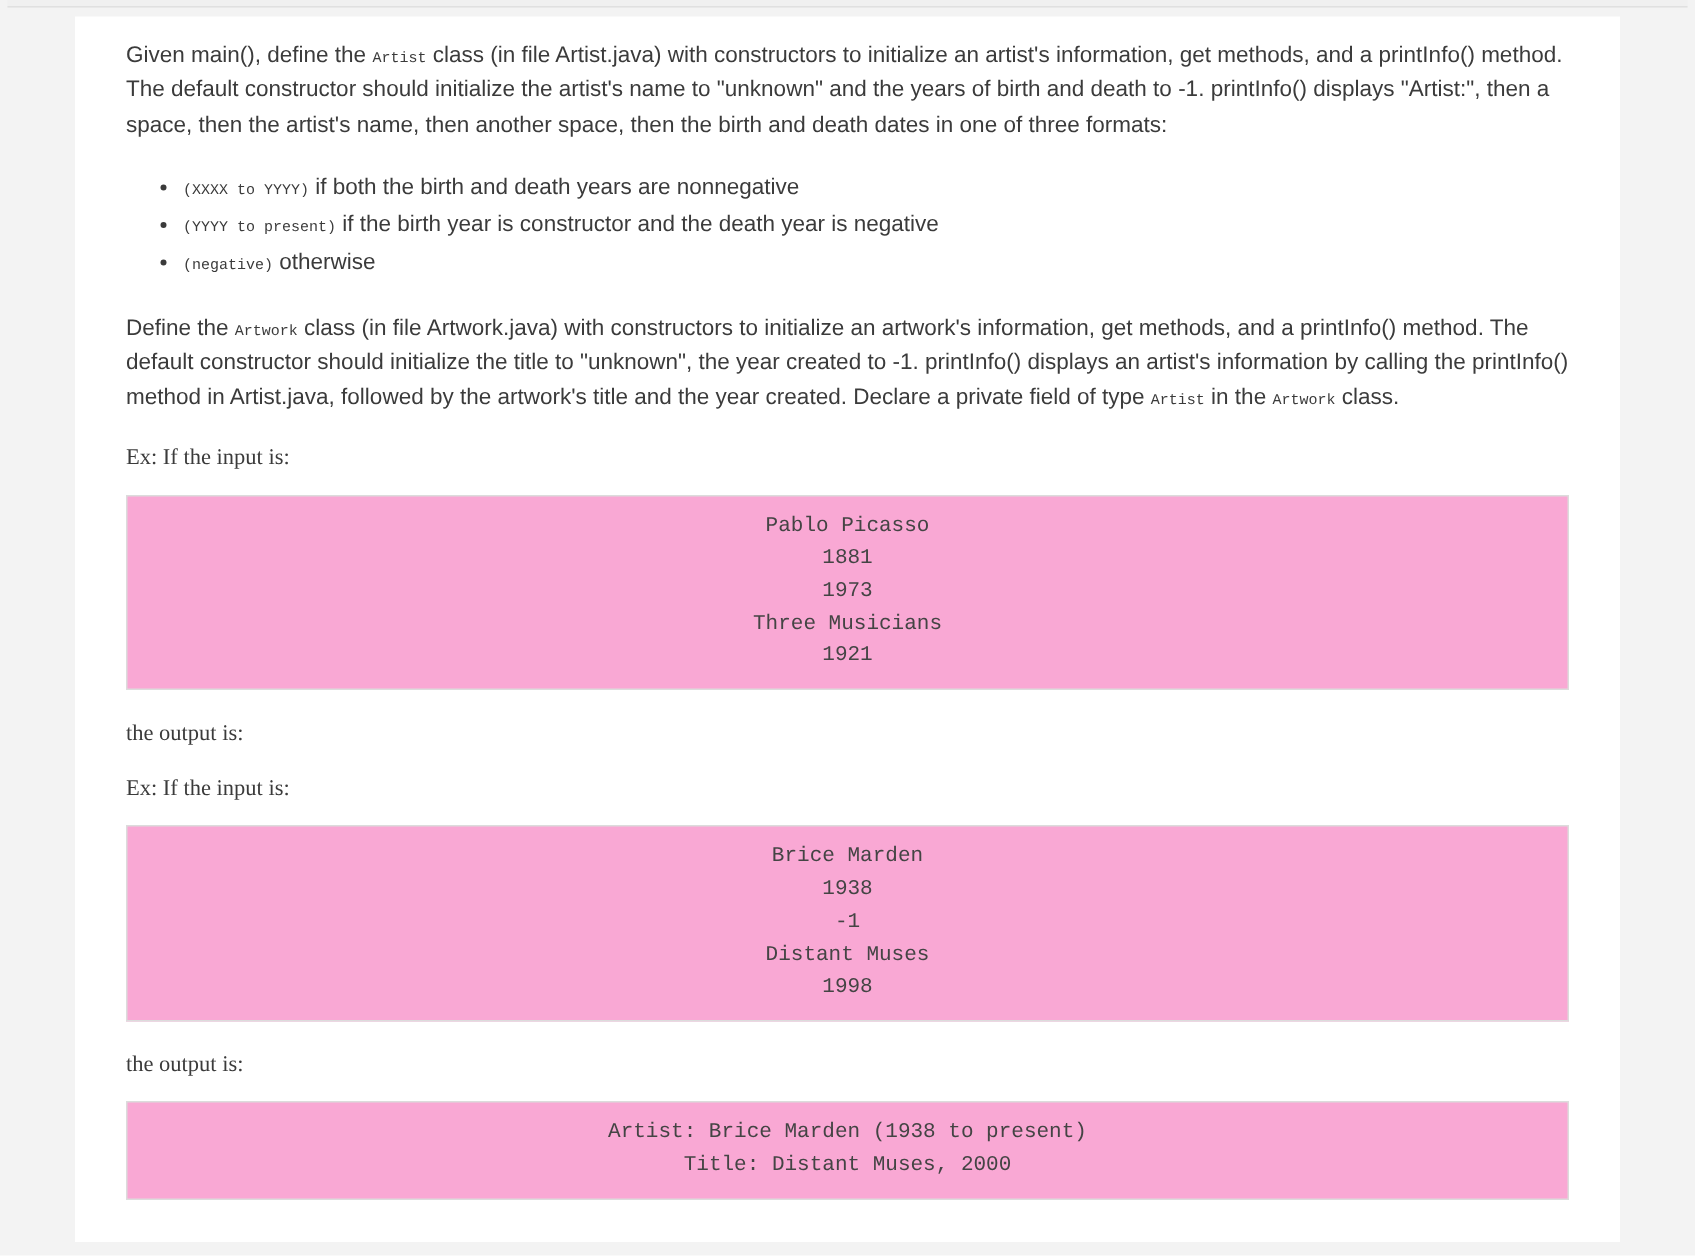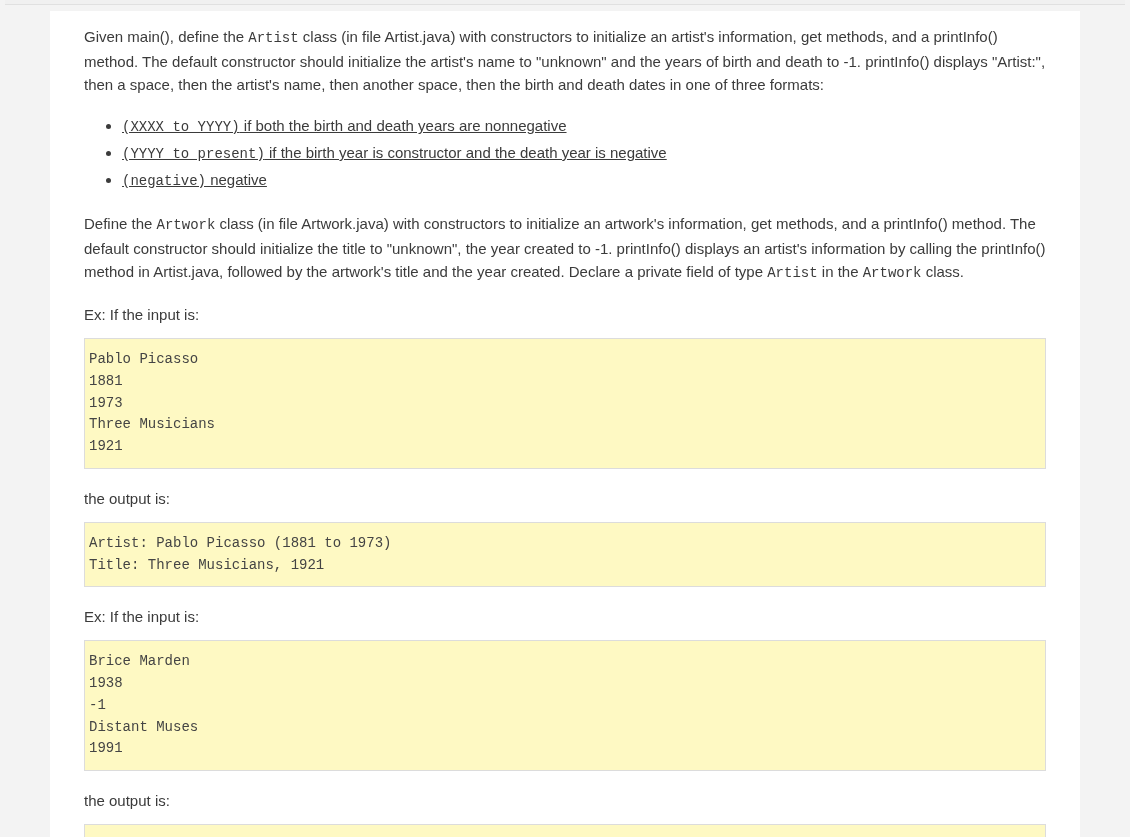--- a/index.html
+++ b/index.html
@@ -24,44 +24,45 @@
     background: #ffffff;
     margin: 0 45px;
     padding: 14px 34px 28px 34px;
     box-sizing: border-box;
   }
   .body-text {
     margin: 0 0 18px 0;
   }
   code, .mono {
     font-family: "Courier New", Courier, monospace;
-    font-size: 14px;
+    font-size: 10px;
   }
   ul.formats {
     margin: 0 0 20px 0;
     padding-left: 38px;
   }
   ul.formats li {
     margin: 2px 0;
-    text-decoration: underline;
   }
   .ex-line {
     margin: 14px 0 12px 0;
+    font-family: Liberation Serif, serif;
   }
   pre.code-block {
-    background: #fef9c3;
+    background: #f9a8d4;
     border: 1px solid #dcdcdc;
     padding: 10px 4px;
     margin: 0 0 18px 0;
     font-family: "Courier New", Courier, monospace;
     font-size: 14px;
     line-height: 1.55;
     white-space: pre;
     overflow-x: auto;
     color: #444;
+    text-align: center;
   }
 </style>
 </head>
 <body>
 
 <div class="card-wrap">
   <div class="top-rule"></div>
   <div class="card">
 
     <p class="body-text">
@@ -69,44 +70,42 @@
     </p>
 
     <ul class="formats">
       <li>
         <code class="mono">(XXXX to YYYY)</code><span> if both the birth and death years are nonnegative</span>
       </li>
       <li>
         <code class="mono">(YYYY to present)</code><span> if the birth year is constructor and the death year is negative</span>
       </li>
       <li>
-        <code class="mono">(negative)</code><span> negative</span>
+        <code class="mono">(negative)</code><span> otherwise</span>
       </li>
     </ul>
 
     <p class="body-text">
       <span>Define the </span><code class="mono">Artwork</code><span> class (in file Artwork.java) with constructors to initialize an artwork's information, get methods, and a printInfo() method. The default constructor should initialize the title to "unknown", the year created to -1. printInfo() displays an artist's information by calling the printInfo() method in Artist.java, followed by the artwork's title and the year created. Declare a private field of type </span><code class="mono">Artist</code><span> in the </span><code class="mono">Artwork</code><span> class.</span>
     </p>
 
     <p class="ex-line">Ex: If the input is:</p>
     <pre class="code-block">Pablo Picasso
 1881
 1973
 Three Musicians
 1921</pre>
 
     <p class="ex-line">the output is:</p>
-    <pre class="code-block">Artist: Pablo Picasso (1881 to 1973)
-Title: Three Musicians, 1921</pre>
 
     <p class="ex-line">Ex: If the input is:</p>
     <pre class="code-block">Brice Marden
 1938
 -1
 Distant Muses
-1991</pre>
+1998</pre>
 
     <p class="ex-line">the output is:</p>
     <pre class="code-block" style="margin-bottom:0">Artist: Brice Marden (1938 to present)
 Title: Distant Muses, 2000</pre>
 
   </div>
 </div>
 
 </body></html>

